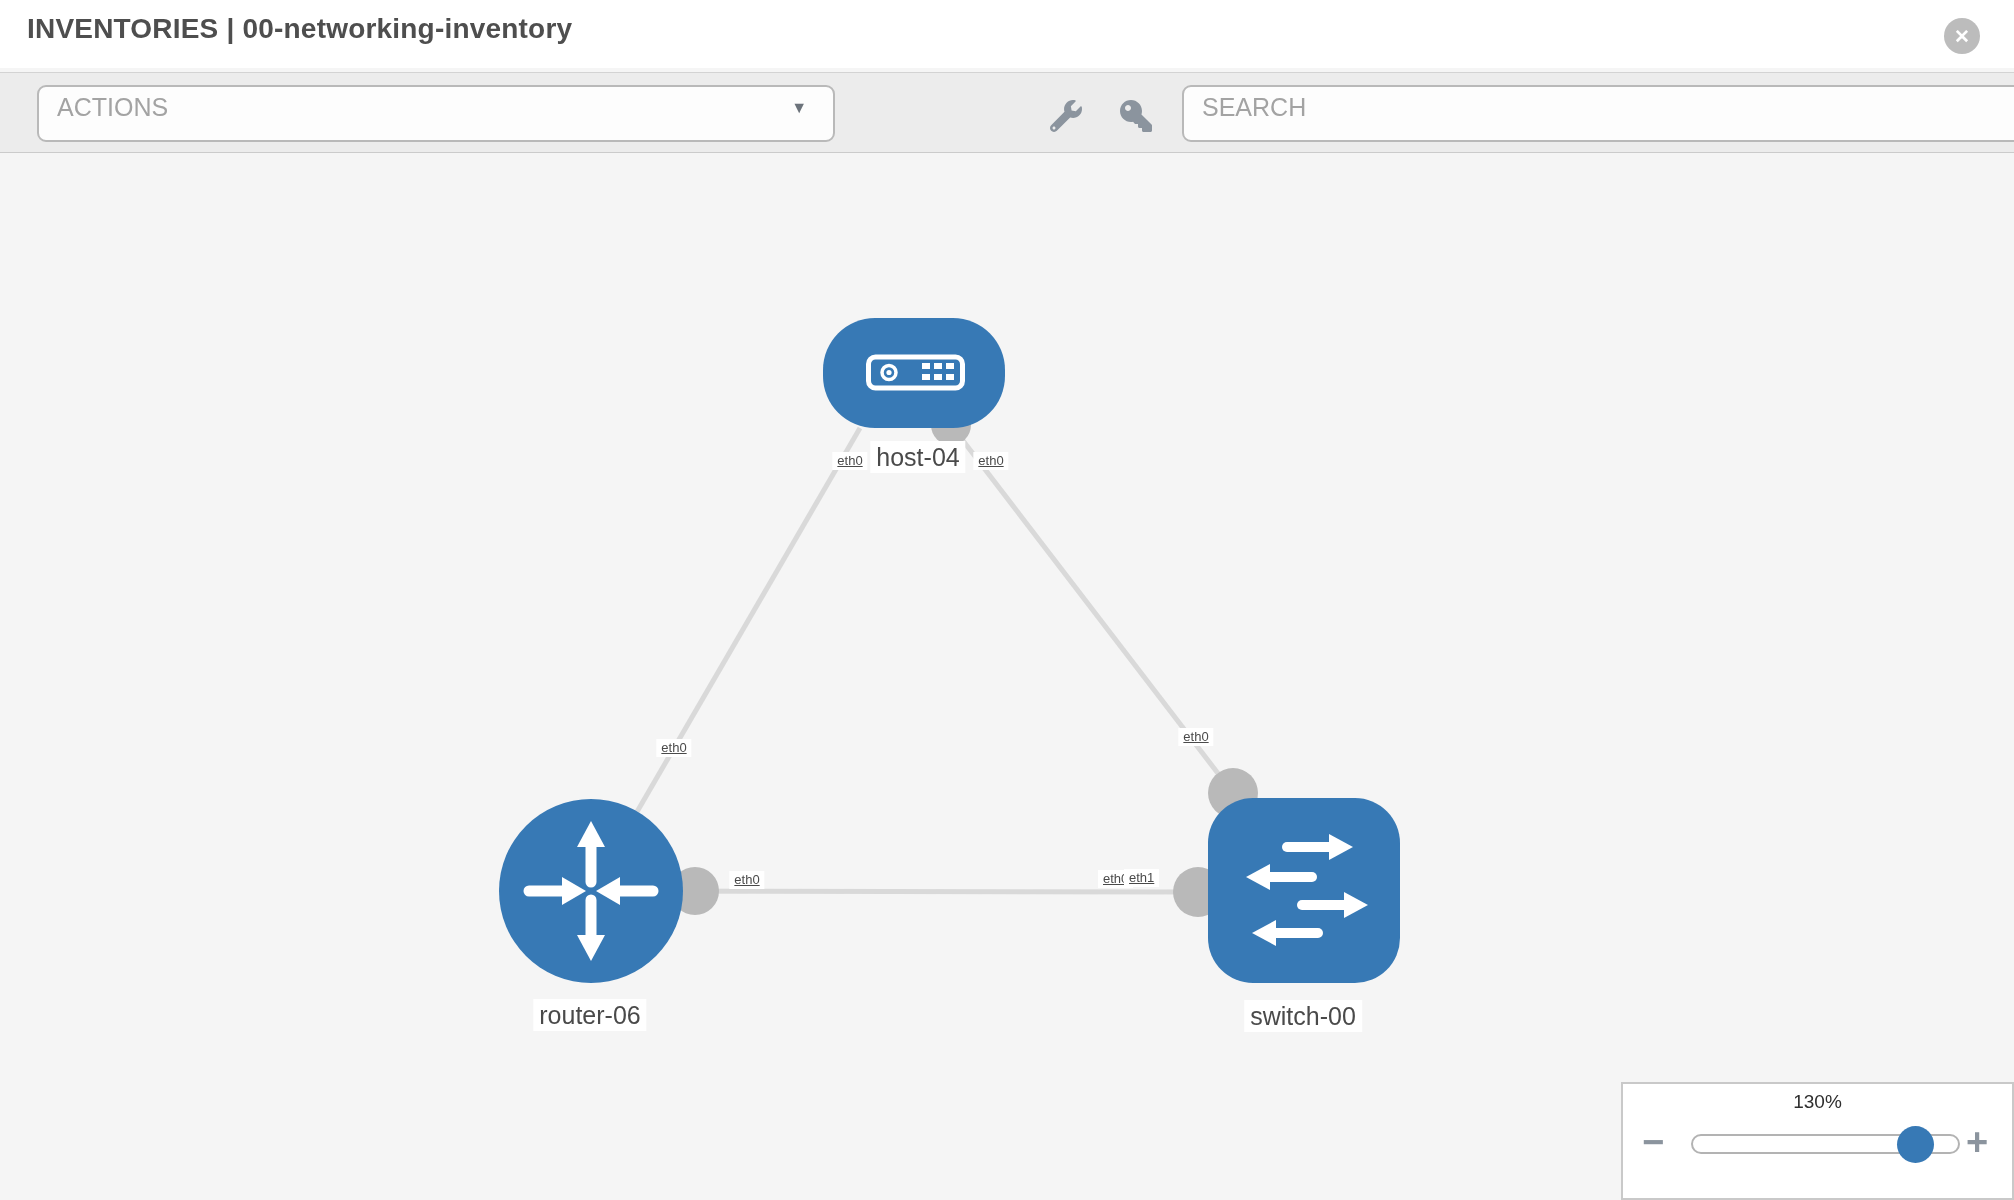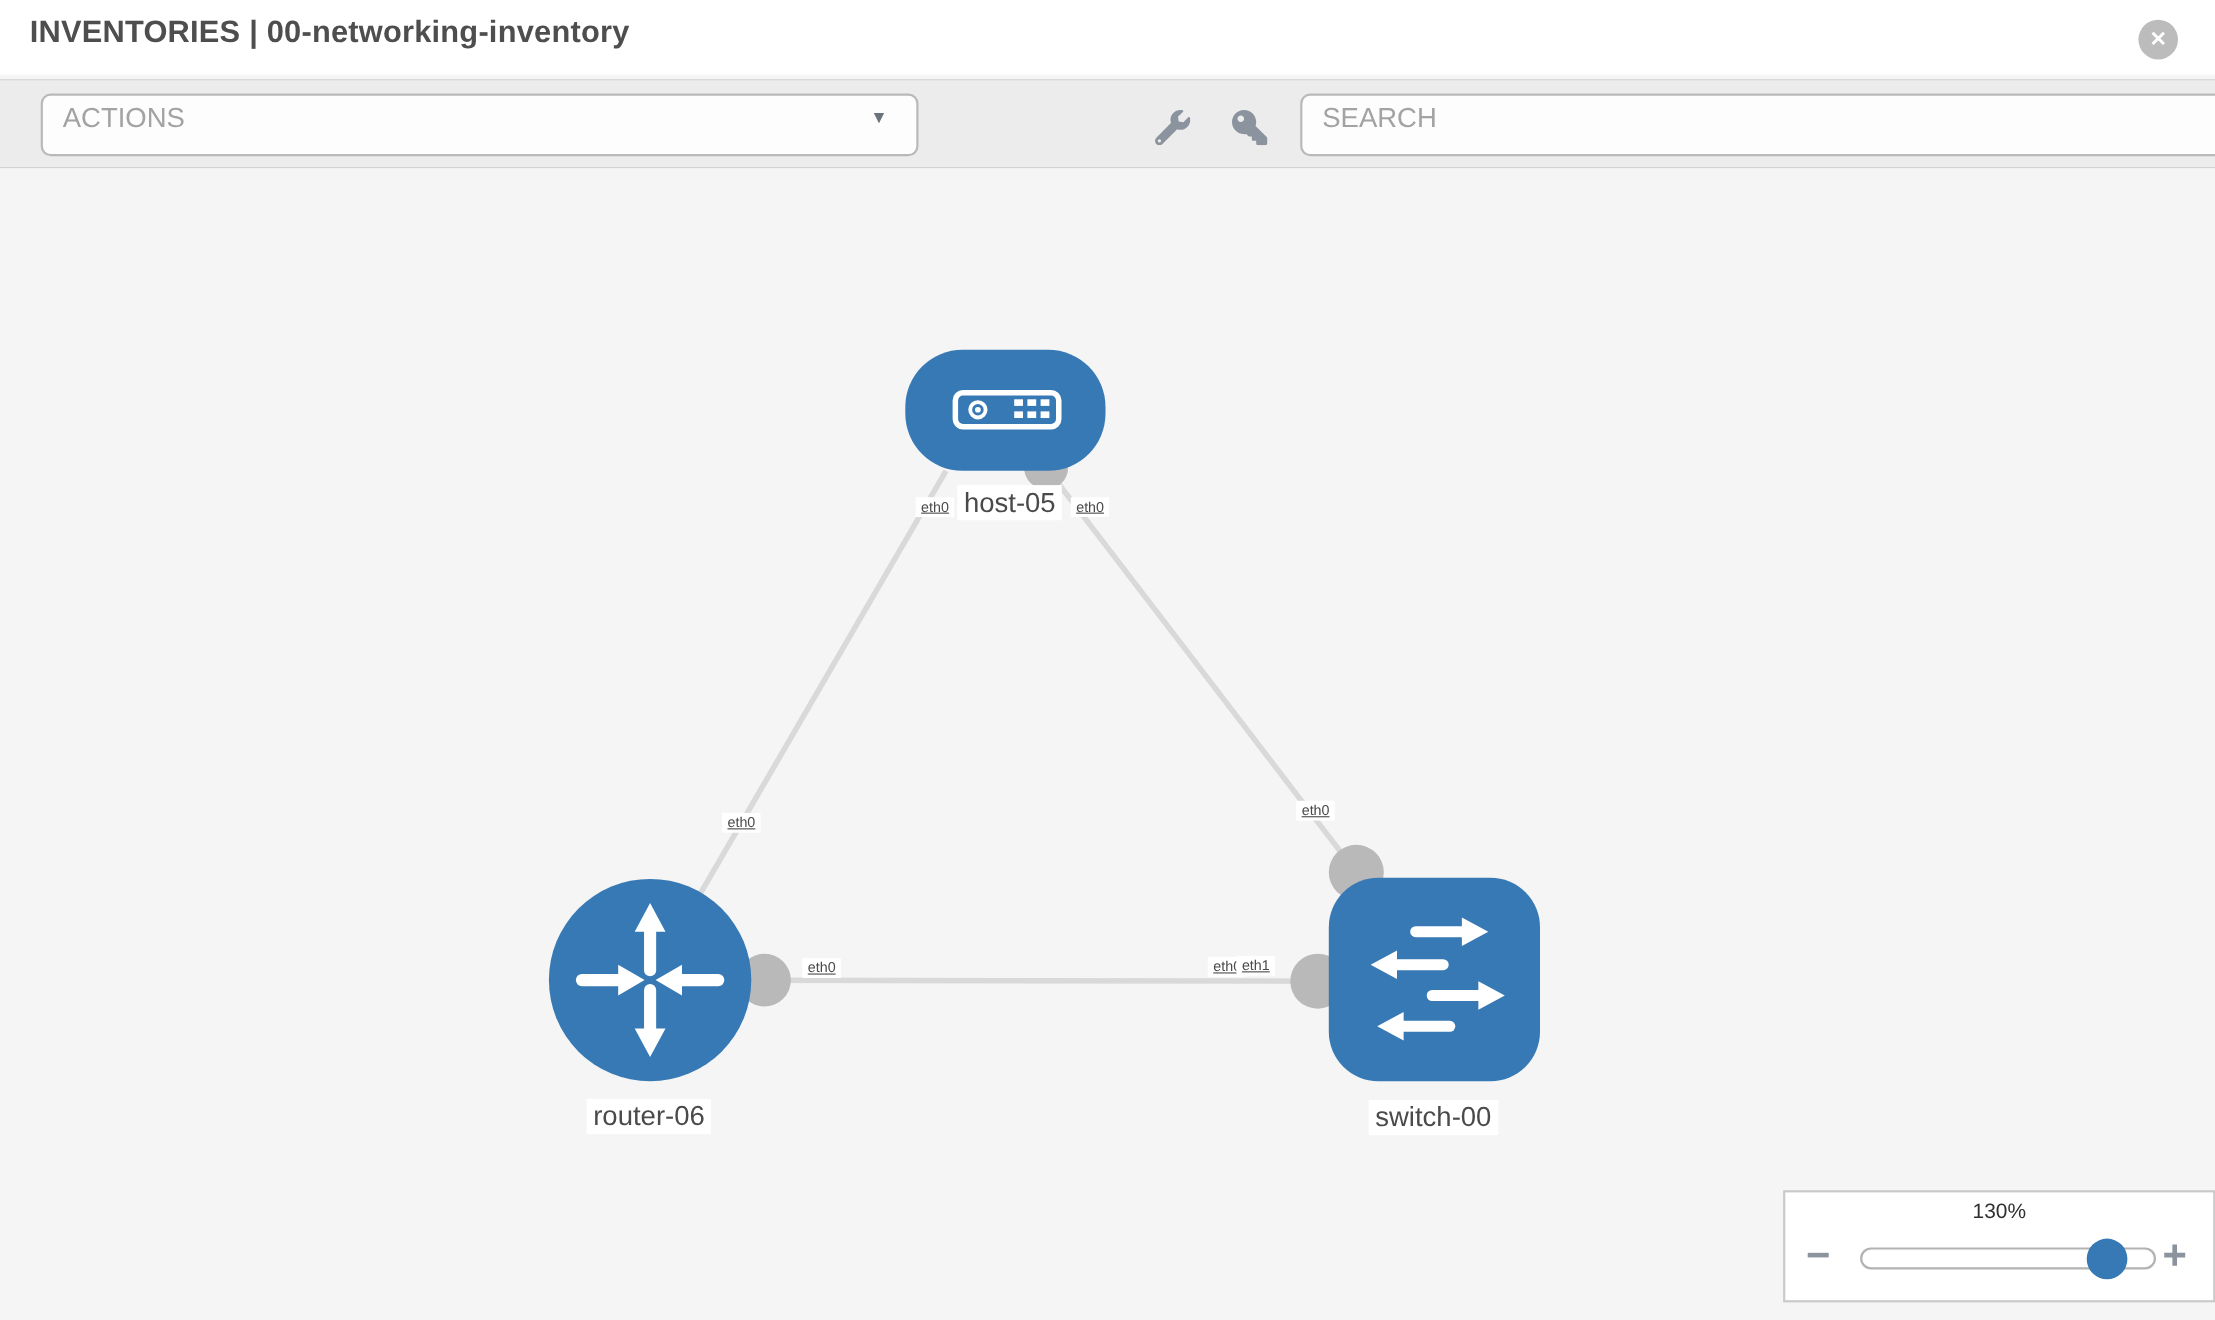--- a/index.html
+++ b/index.html
@@ -47,21 +47,21 @@
     position:absolute; background:#ffffff; color:#4a4a4a; white-space:nowrap;
     transform:translateX(-50%); line-height:1.2;
   }
   .nlabel { font-size:25px; padding:1px 6px; z-index:5; }
   .elabel { font-size:13px; padding:1px 5px; z-index:3;text-decoration:underline; }
   .elabel.raw { transform:none; }
   .elabel.under { z-index:2; }
   .elabel.over  { z-index:3; }
   
   .zoom-panel {
-    position:absolute; left:1621px; top:929px; width:393px; height:102px;
+    position:absolute; left:1621px; top:929px; width:393px; height:118px;
     background:#ffffff; border:2px solid #c9c9c9; box-sizing:border-box; z-index:10;
   }
   .zoom-level {
     position:absolute; top:7px; left:0; width:100%;
     text-align:center; font-size:19px; color:#2f2f2f;
   }
   .zoom-btn {
     position:absolute; top:36px; width:40px; height:44px;
     color:#8b949e; font-size:38px; font-weight:bold; line-height:44px;
     text-align:center; cursor:pointer; user-select:none;
@@ -171,21 +171,21 @@
           <line x1="1312" y1="724" x2="1267" y2="724"></line>
             <polygon points="1270,711 1270,737 1246,724" stroke="none"></polygon>
           <line x1="1302" y1="752" x2="1347" y2="752"></line>
             <polygon points="1344,739 1344,765 1368,752" stroke="none"></polygon>
           <line x1="1318" y1="780" x2="1273" y2="780"></line>
             <polygon points="1276,767 1276,793 1252,780" stroke="none"></polygon>
         </g>
       </g>
     </svg>
 
-    <div class="nlabel" style="left:918px;  top:288px;">host-05</div>
+    <div class="nlabel" style="left:918px;  top:288px;">host-04</div>
     <div class="nlabel" style="left:590px;  top:846px;">router-06</div>
     <div class="nlabel" style="left:1303px; top:847px;">switch-00</div>
 
     <div class="elabel" style="left:850px;  top:299px;">eth0</div>
     <div class="elabel" style="left:991px;  top:299px;">eth0</div>
     <div class="elabel" style="left:674px;  top:586px;">eth0</div>
     <div class="elabel" style="left:1196px; top:575px;">eth0</div>
     <div class="elabel" style="left:747px;  top:718px;">eth0</div>
     <div class="elabel raw under" style="left:1098px; top:717px;">eth0</div>
     <div class="elabel raw over" style="left:1124px; top:716px;">eth1</div>

